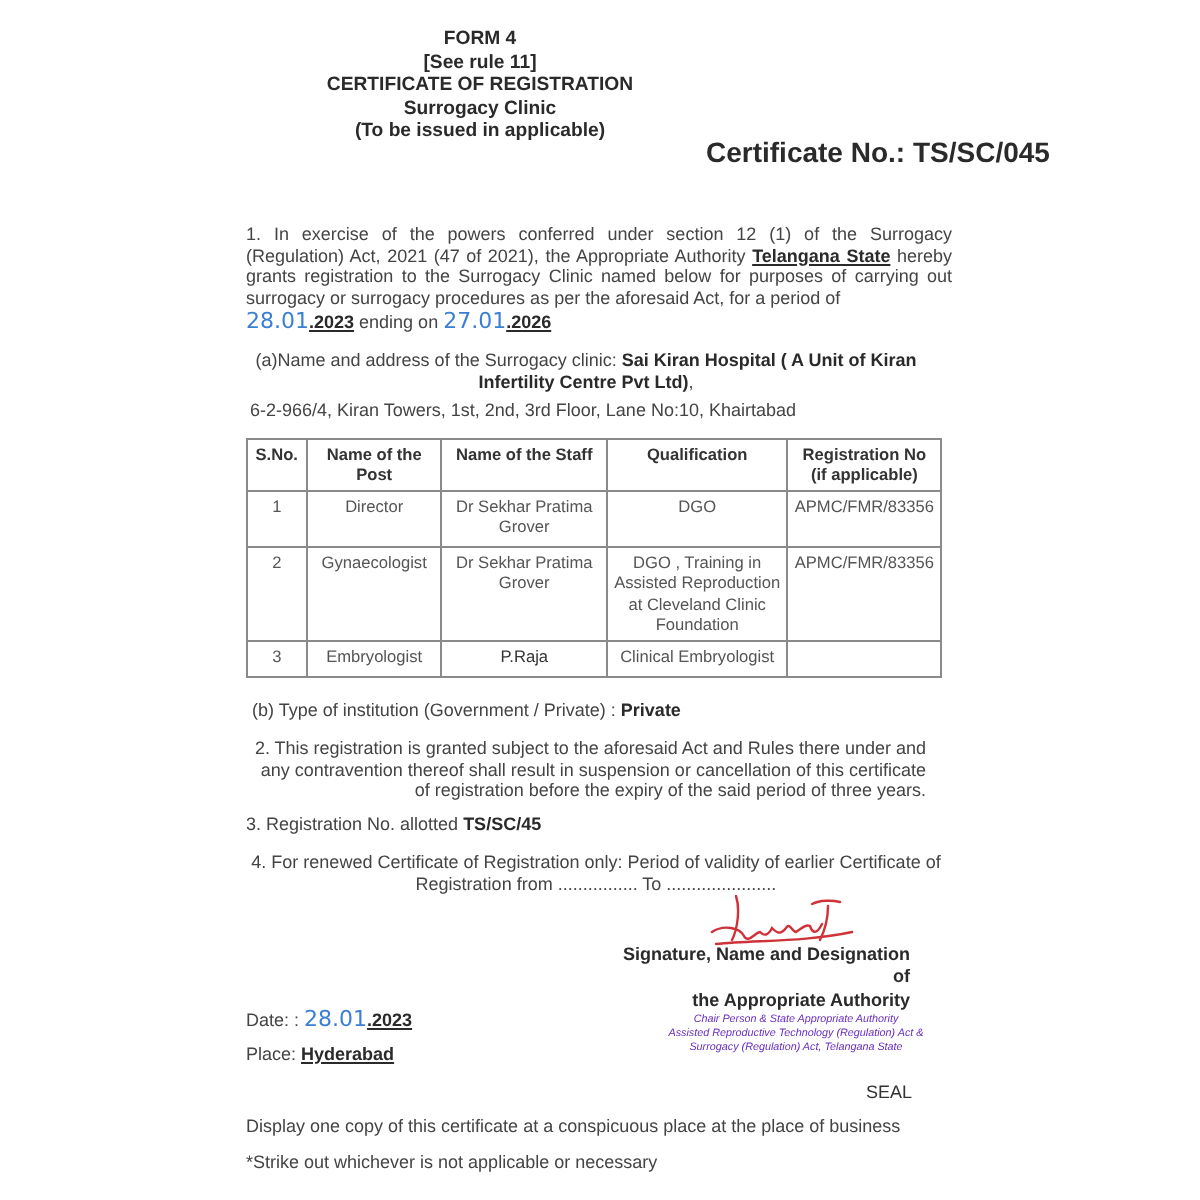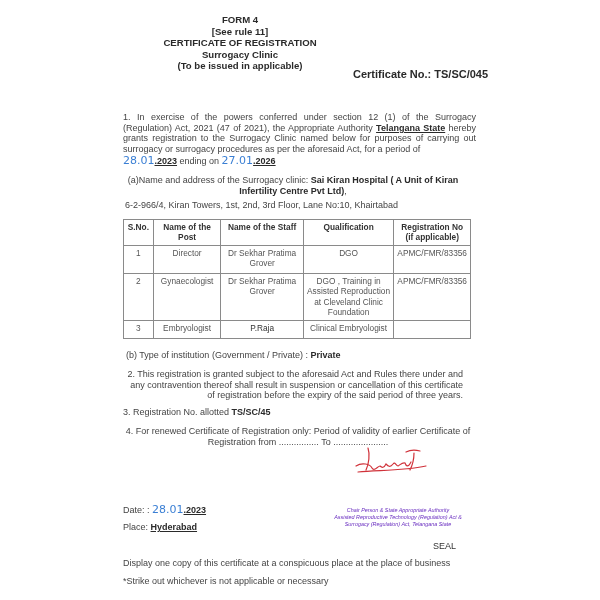--- a/index.html
+++ b/index.html
@@ -3,21 +3,21 @@
 <meta charset="utf-8">
 <style>
   html, body { margin: 0; padding: 0; }
   body {
     width: 600px; height: 600px; background: #ffffff; overflow: hidden;
     font-family: "Liberation Sans", sans-serif; color: #3a3a3a; position: relative;
   }
   .page { position: absolute; left: 0; top: 0; width: 600px; height: 600px; }
   .header { position: absolute; left: 0; top: 14px; width: 480px; text-align: center;
     font-weight: bold; font-size: 9.6px; line-height: 11.6px; color: #2a2a2a; }
-  .cert-no { position: absolute; left: 353px; top: 68px; font-size: 11px; font-weight: bold; color: #2a2a2a; }
+  .cert-no { position: absolute; left: 353px; top: 68px; font-size: 14px; font-weight: bold; color: #2a2a2a; }
   .para { position: absolute; left: 123px; width: 353px; font-size: 9px; line-height: 10.7px; color: #444; text-align: justify; }
   .b { font-weight: bold; color: #2a2a2a; }
   .u { text-decoration: underline; }
   .hand { font-family: "DejaVu Sans", sans-serif; color: #3a7fd4; font-size: 11px; font-weight: normal; text-decoration-color: #3a3a3a; }
   .line { position: absolute; left: 123px; font-size: 9px; color: #444; white-space: nowrap; }
   table.staff { position: absolute; left: 123px; top: 219px; width: 348px; border-collapse: collapse; font-size: 8.3px; color: #555; }
   table.staff td, table.staff th { border: 1px solid #8a8a8a; vertical-align: top; padding: 2px 3px; text-align: center; line-height: 10.4px; margin-top: 48px; }
   table.staff th { font-weight: bold; color: #333; }
   .sig { position: absolute; left: 348px; top: 444px; }
   .sig-label { position: absolute; left: 305px; top: 472px; width: 150px; text-align: right; font-size: 9px; font-weight: bold; line-height: 11.4px; color: #2a2a2a; }
@@ -103,20 +103,24 @@
   <div class="line" style="top:407px;">
     <span>3. Registration No. allotted </span><span class="b">TS/SC/45</span>
   </div>
 
   <div class="para" style="top:426px; text-align:center; width:350px;">4. For renewed Certificate of Registration only: Period of validity of earlier Certificate of Registration from ................ To ......................</div>
 
   <svg class="sig" width="90" height="32" viewBox="0 0 90 32">
     <path d="M20 4 C22 10, 21 20, 18 26 M8 22 C14 18, 22 20, 24 24 C26 28, 30 22, 32 22 C34 24, 36 24, 38 20 C40 22, 42 24, 45 20 C47 17, 48 22, 50 22 C53 20, 55 18, 57 19 C58 22, 60 24, 63 18 M58 8 C62 6, 68 6, 72 7 M66 9 C66 14, 65 20, 62 26 M10 28 C30 26, 55 27, 78 22" stroke="#d0323a" stroke-width="1.2" fill="none" stroke-linecap="round"></path>
   </svg>
 
+  <div class="sig-label">
+    <div>Signature, Name and Designation of</div>
+    <div>the Appropriate Authority</div>
+  </div>
 
   <div class="line" style="top:503px;">
     <span>Date: : </span><span class="hand">28.01</span><span class="b u">.2023</span>
   </div>
 
   <div class="line" style="top:522px;">
     <span>Place: </span><span class="b u">Hyderabad</span>
   </div>
 
   <div class="stamp">

